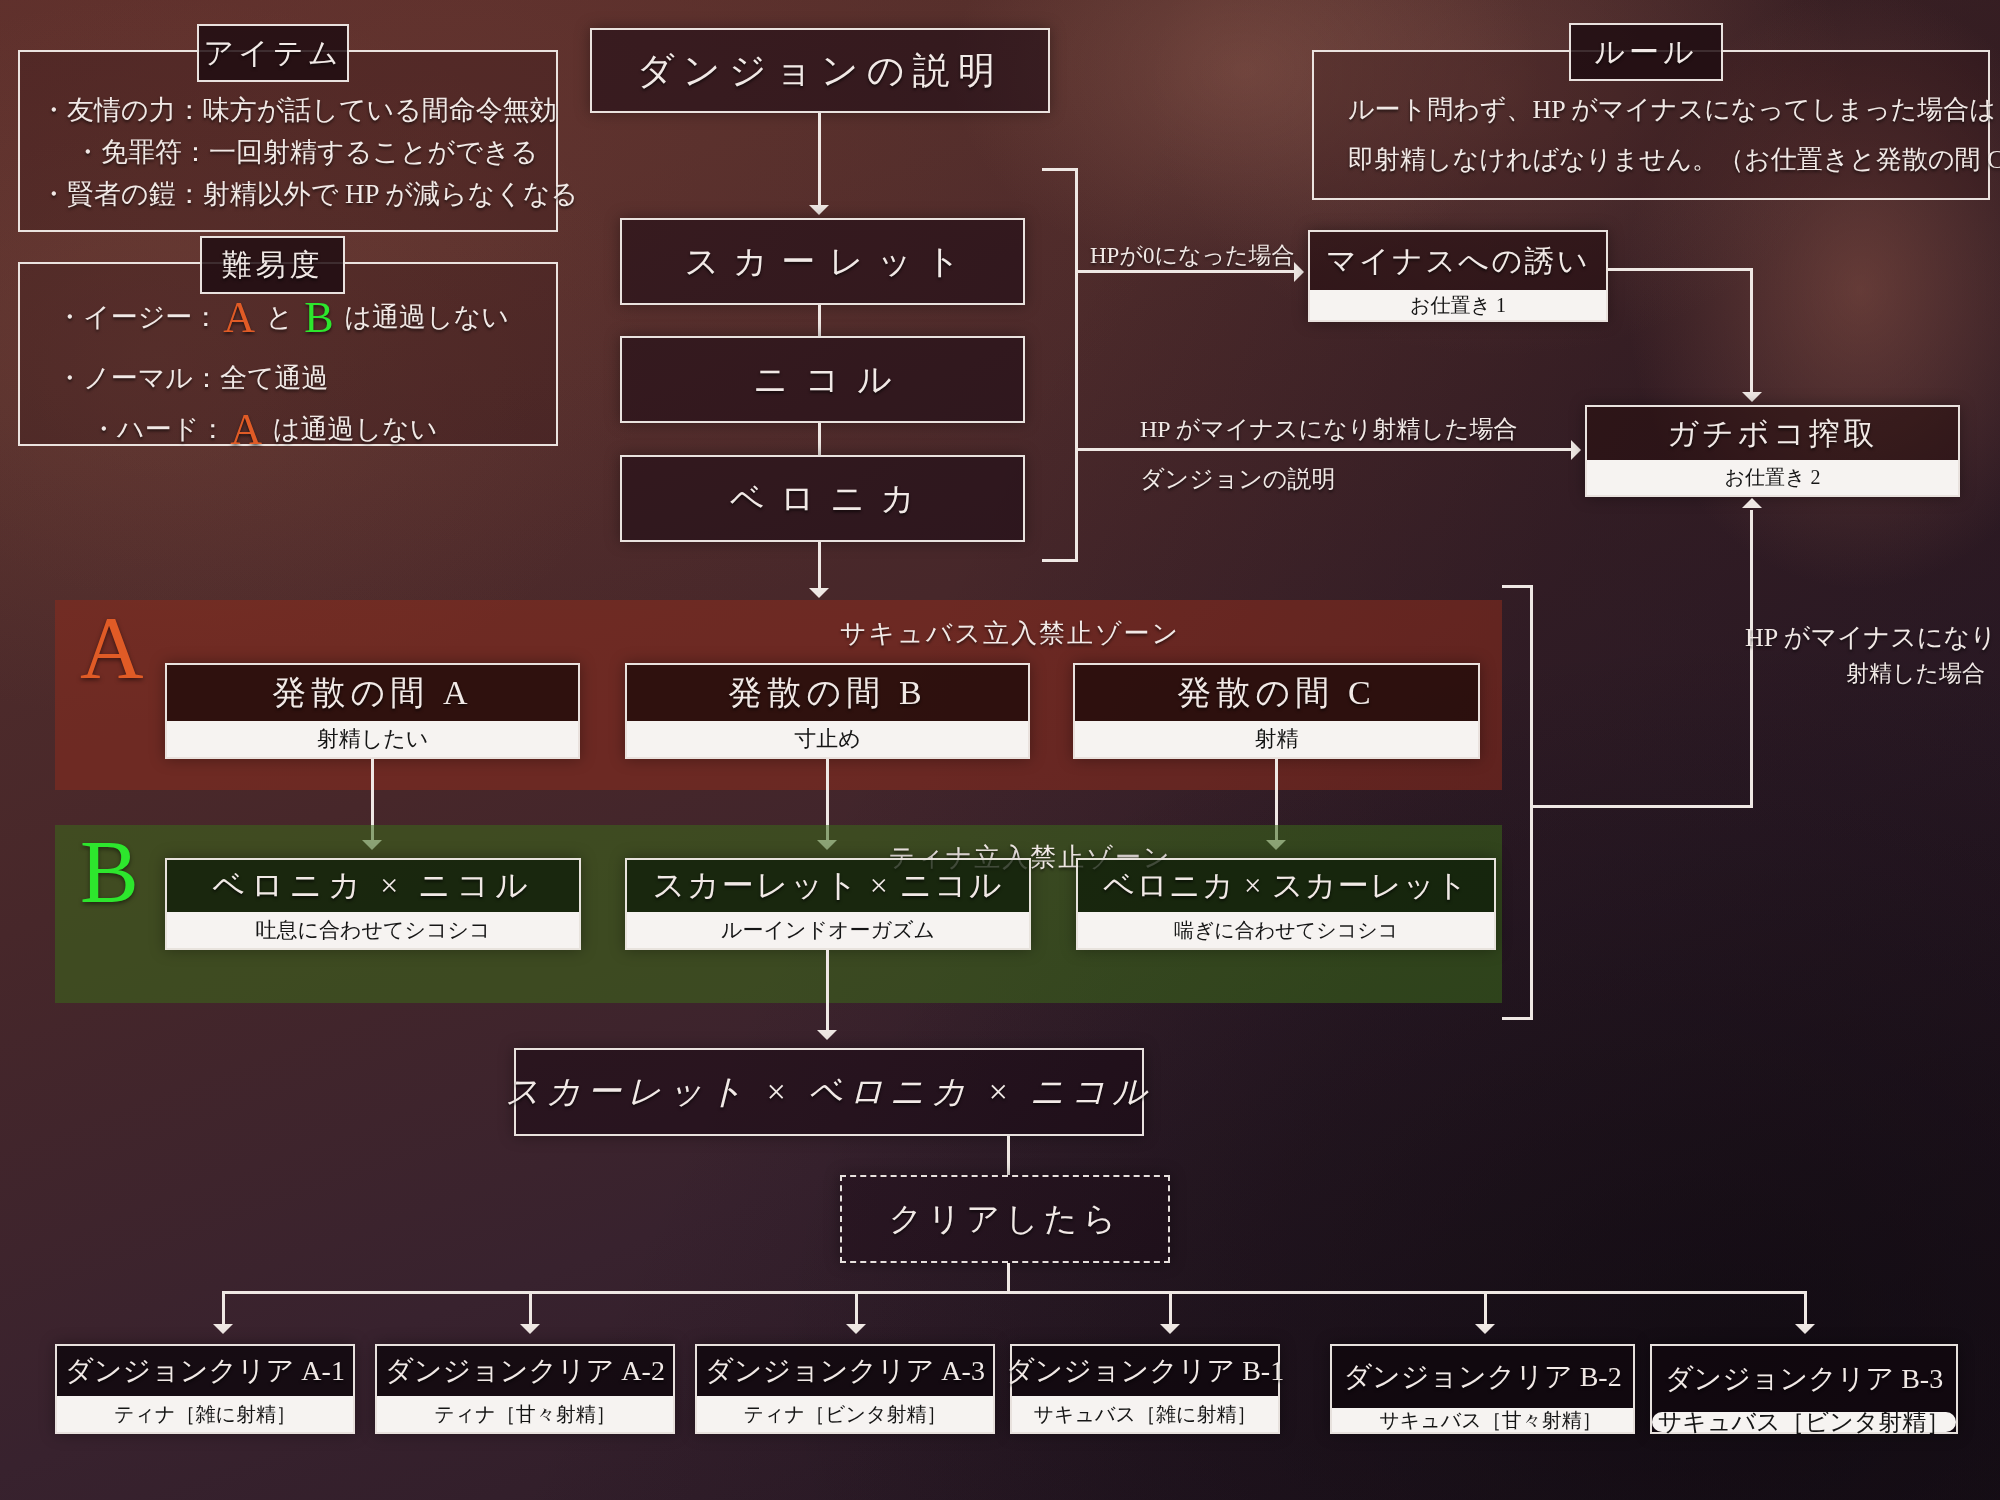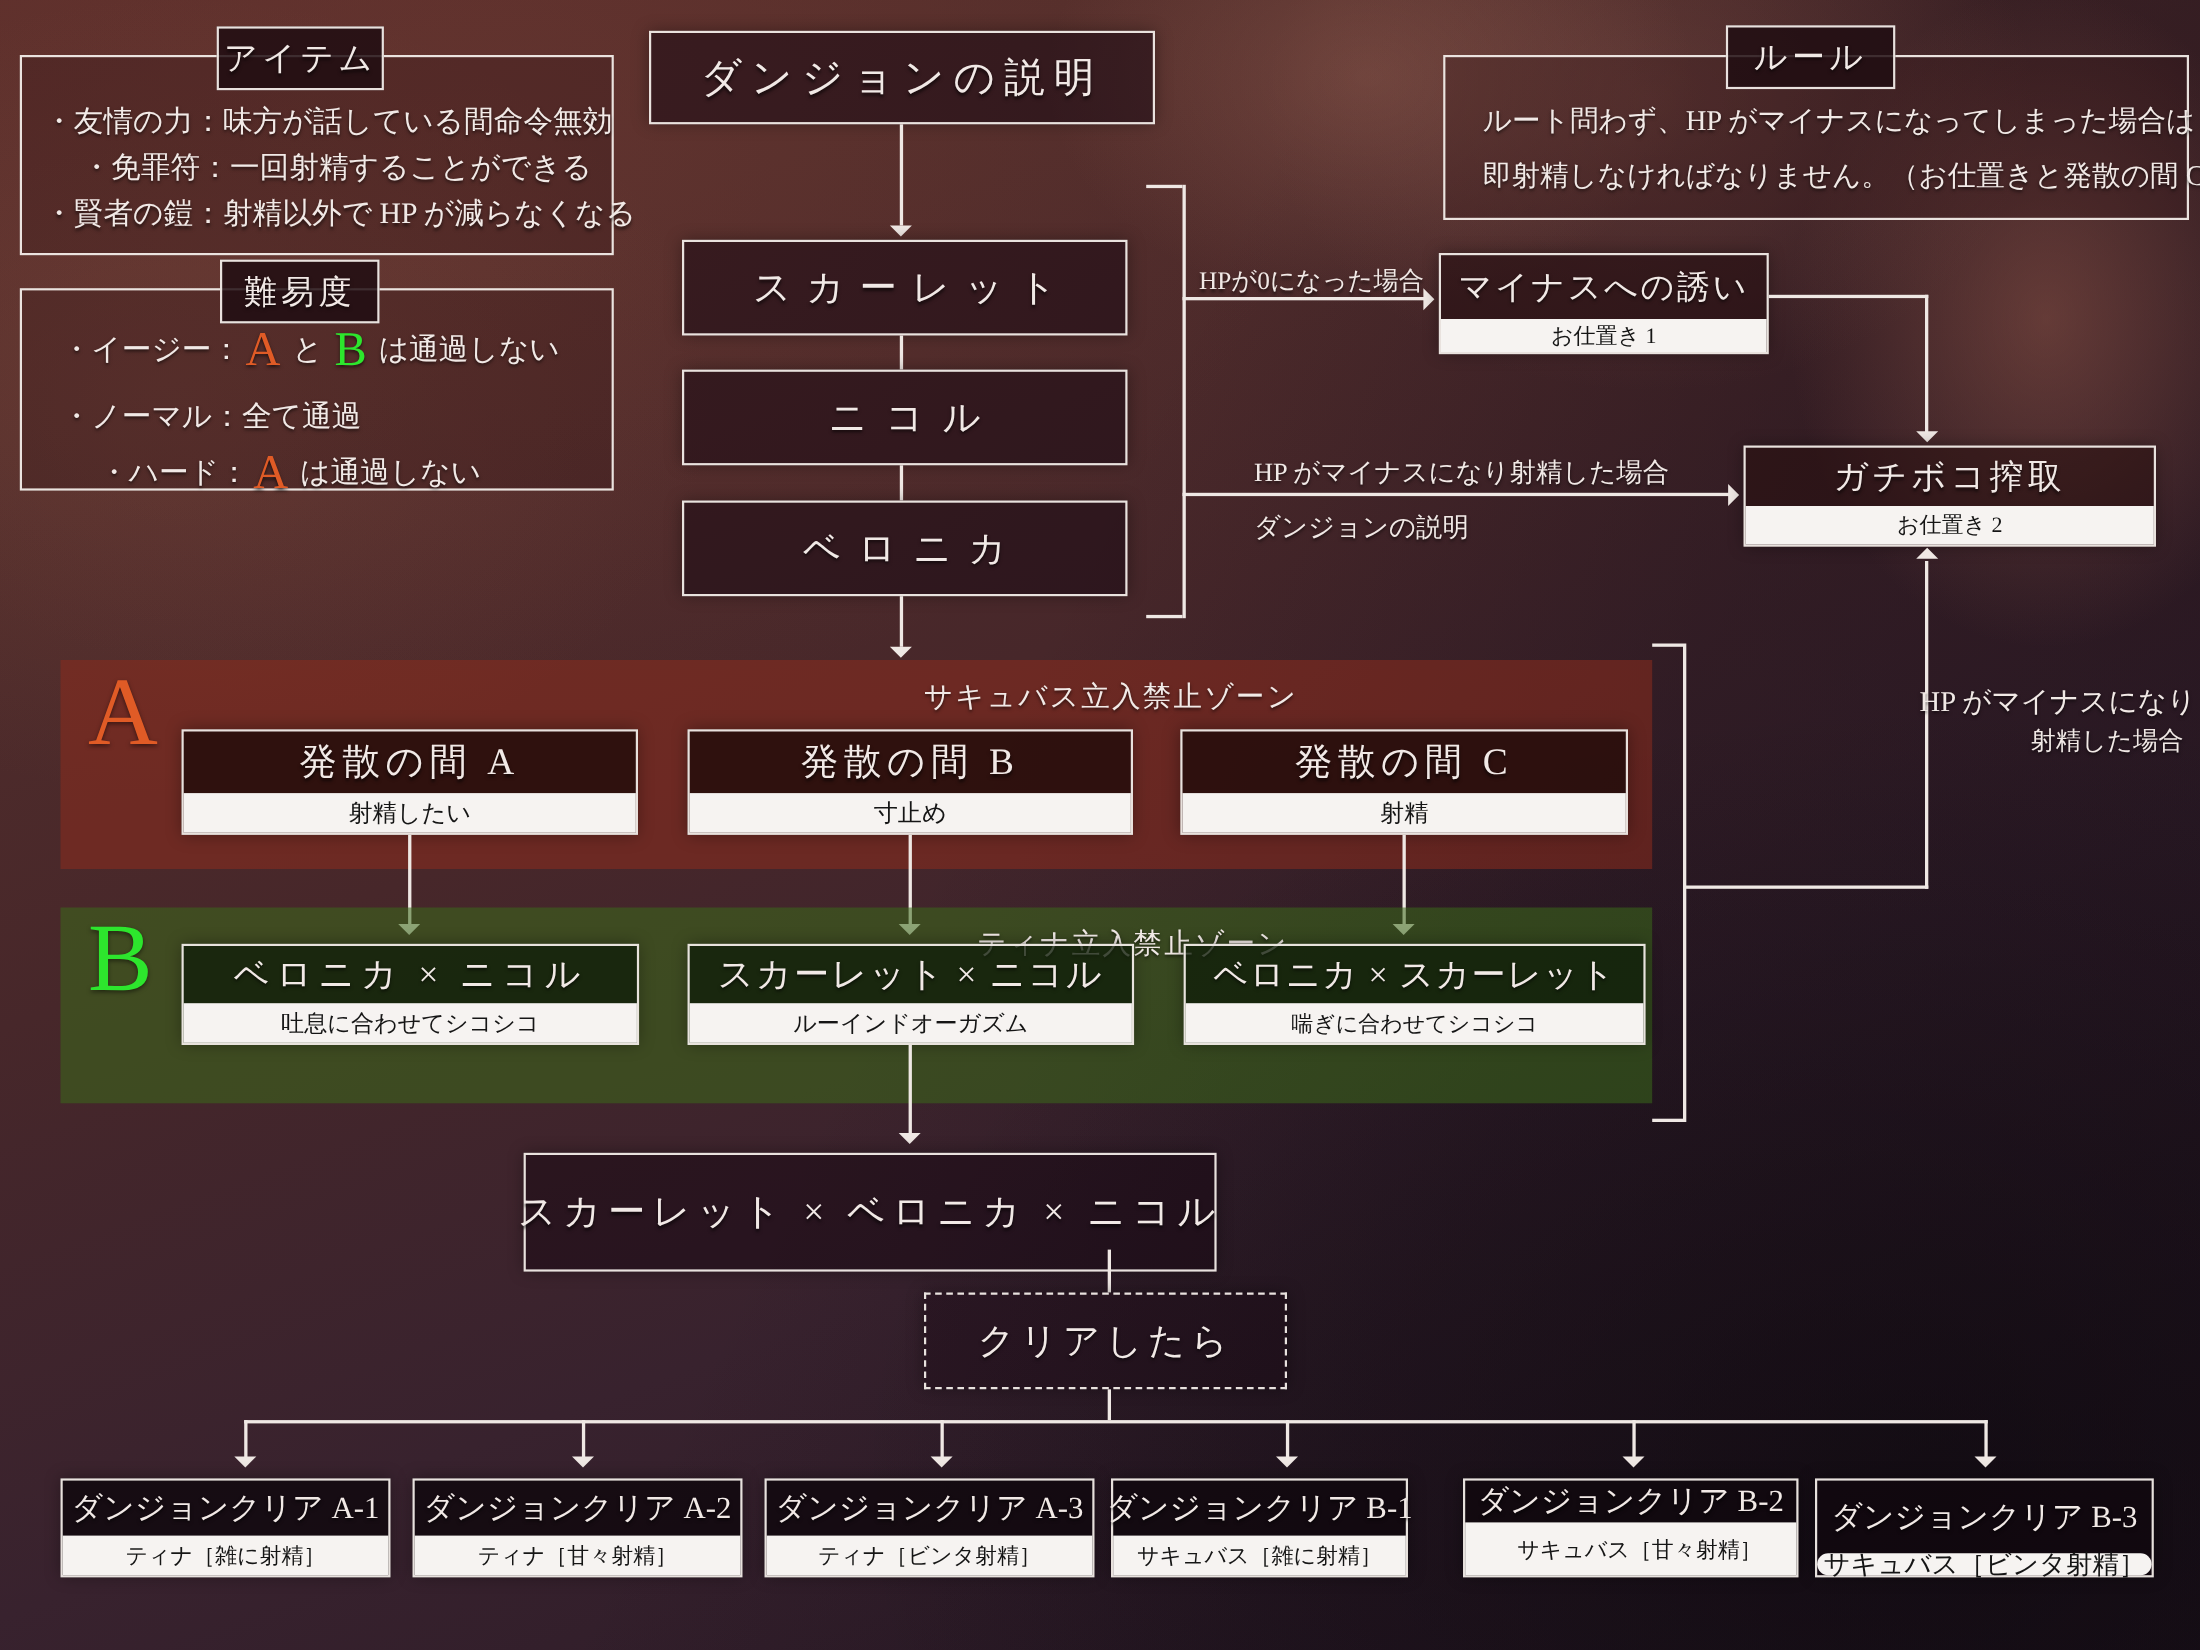--- a/index.html
+++ b/index.html
@@ -175,21 +175,21 @@
     <div class="strip" style="height:36px;font-size:21px;">ルーインドオーガズム</div>
   </div>
   <div class="node" style="left:1076px;top:858px;width:420px;height:92px;background:rgba(16,30,9,.78);">
     <div class="title" style="font-size:31px;letter-spacing:.04em;">ベロニカ × スカーレット</div>
     <div class="strip" style="height:36px;font-size:20px;">喘ぎに合わせてシコシコ</div>
   </div>
 
   <div class="ln" style="left:826px;top:950px;width:3px;height:86px;"></div>
   <div class="ah down" style="left:817px;top:1030px;"></div>
 
-  <div class="node" style="left:476px;top:1048px;width:630px;height:108px;">
+  <div class="node" style="left:514px;top:1048px;width:630px;height:88px;font-style:italic;">
     <div class="title" style="font-size:34px;letter-spacing:.18em;">スカーレット × ベロニカ × ニコル</div>
   </div>
   <div class="ln" style="left:1007px;top:1136px;width:3px;height:39px;"></div>
 
   <div class="node dashed" style="left:840px;top:1175px;width:330px;height:88px;background:rgba(26,10,20,.35);">
     <div class="title" style="font-size:33px;letter-spacing:.15em;">クリアしたら</div>
   </div>
   <div class="ln" style="left:1007px;top:1263px;width:3px;height:28px;"></div>
 
   <div class="ln" style="left:222px;top:1291px;width:1585px;height:3px;"></div>
@@ -217,20 +217,20 @@
   <div class="node" style="left:695px;top:1344px;width:300px;height:90px;background:rgba(16,8,14,.85);">
     <div class="title" style="font-size:28px;">ダンジョンクリア A-3</div>
     <div class="strip" style="height:36px;font-size:20px;">ティナ［ビンタ射精］</div>
   </div>
   <div class="node" style="left:1010px;top:1344px;width:270px;height:90px;background:rgba(16,8,14,.85);">
     <div class="title" style="font-size:28px;">ダンジョンクリア B-1</div>
     <div class="strip" style="height:36px;font-size:20px;">サキュバス［雑に射精］</div>
   </div>
   <div class="node" style="left:1330px;top:1344px;width:305px;height:90px;background:rgba(16,8,14,.85);">
     <div class="title" style="font-size:28px;">ダンジョンクリア B-2</div>
-    <div class="strip" style="height:48px;font-size:20px;padding-left:16px;">サキュバス［甘々射精］</div>
+    <div class="strip" style="height:24px;font-size:20px;padding-left:16px;">サキュバス［甘々射精］</div>
   </div>
   <div class="node" style="left:1650px;top:1344px;width:308px;height:90px;background:rgba(16,8,14,.85);">
     <div class="title" style="font-size:28px;">ダンジョンクリア B-3</div>
     <div class="strip" style="height:20px;font-size:24px;border-radius:14px;">サキュバス［ビンタ射精］</div>
   </div>
 
 </div>
 
 </body></html>

